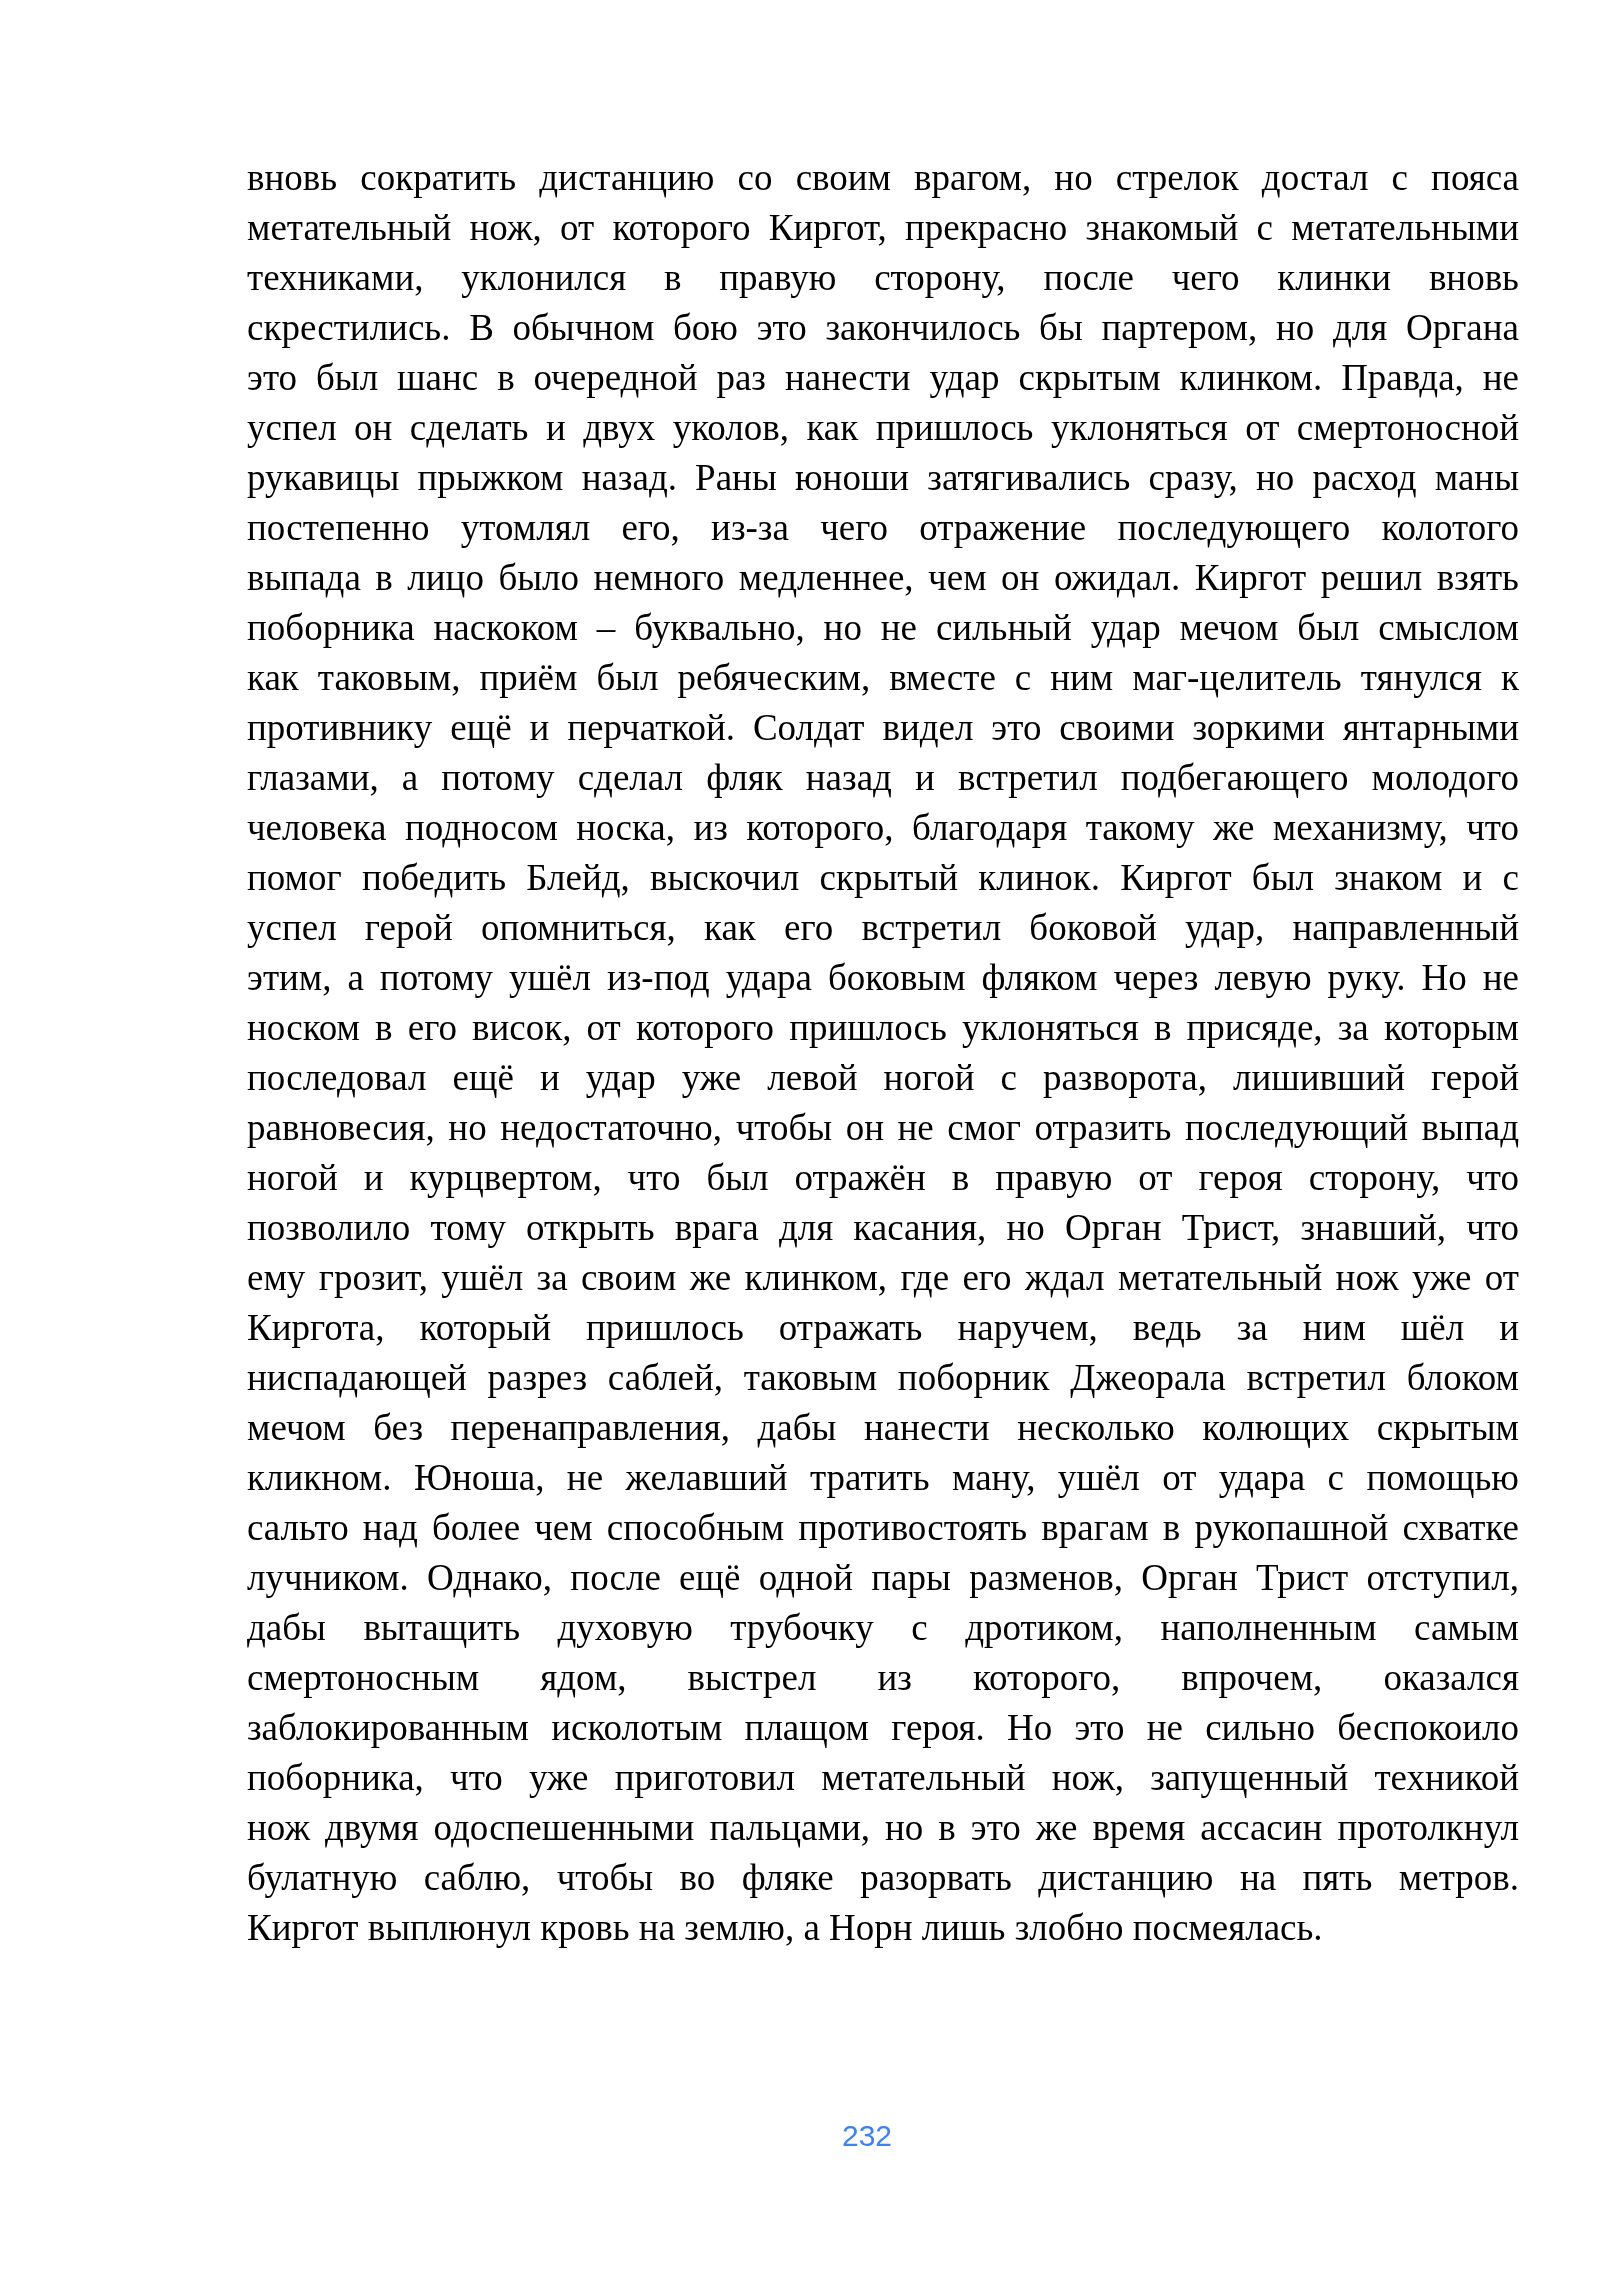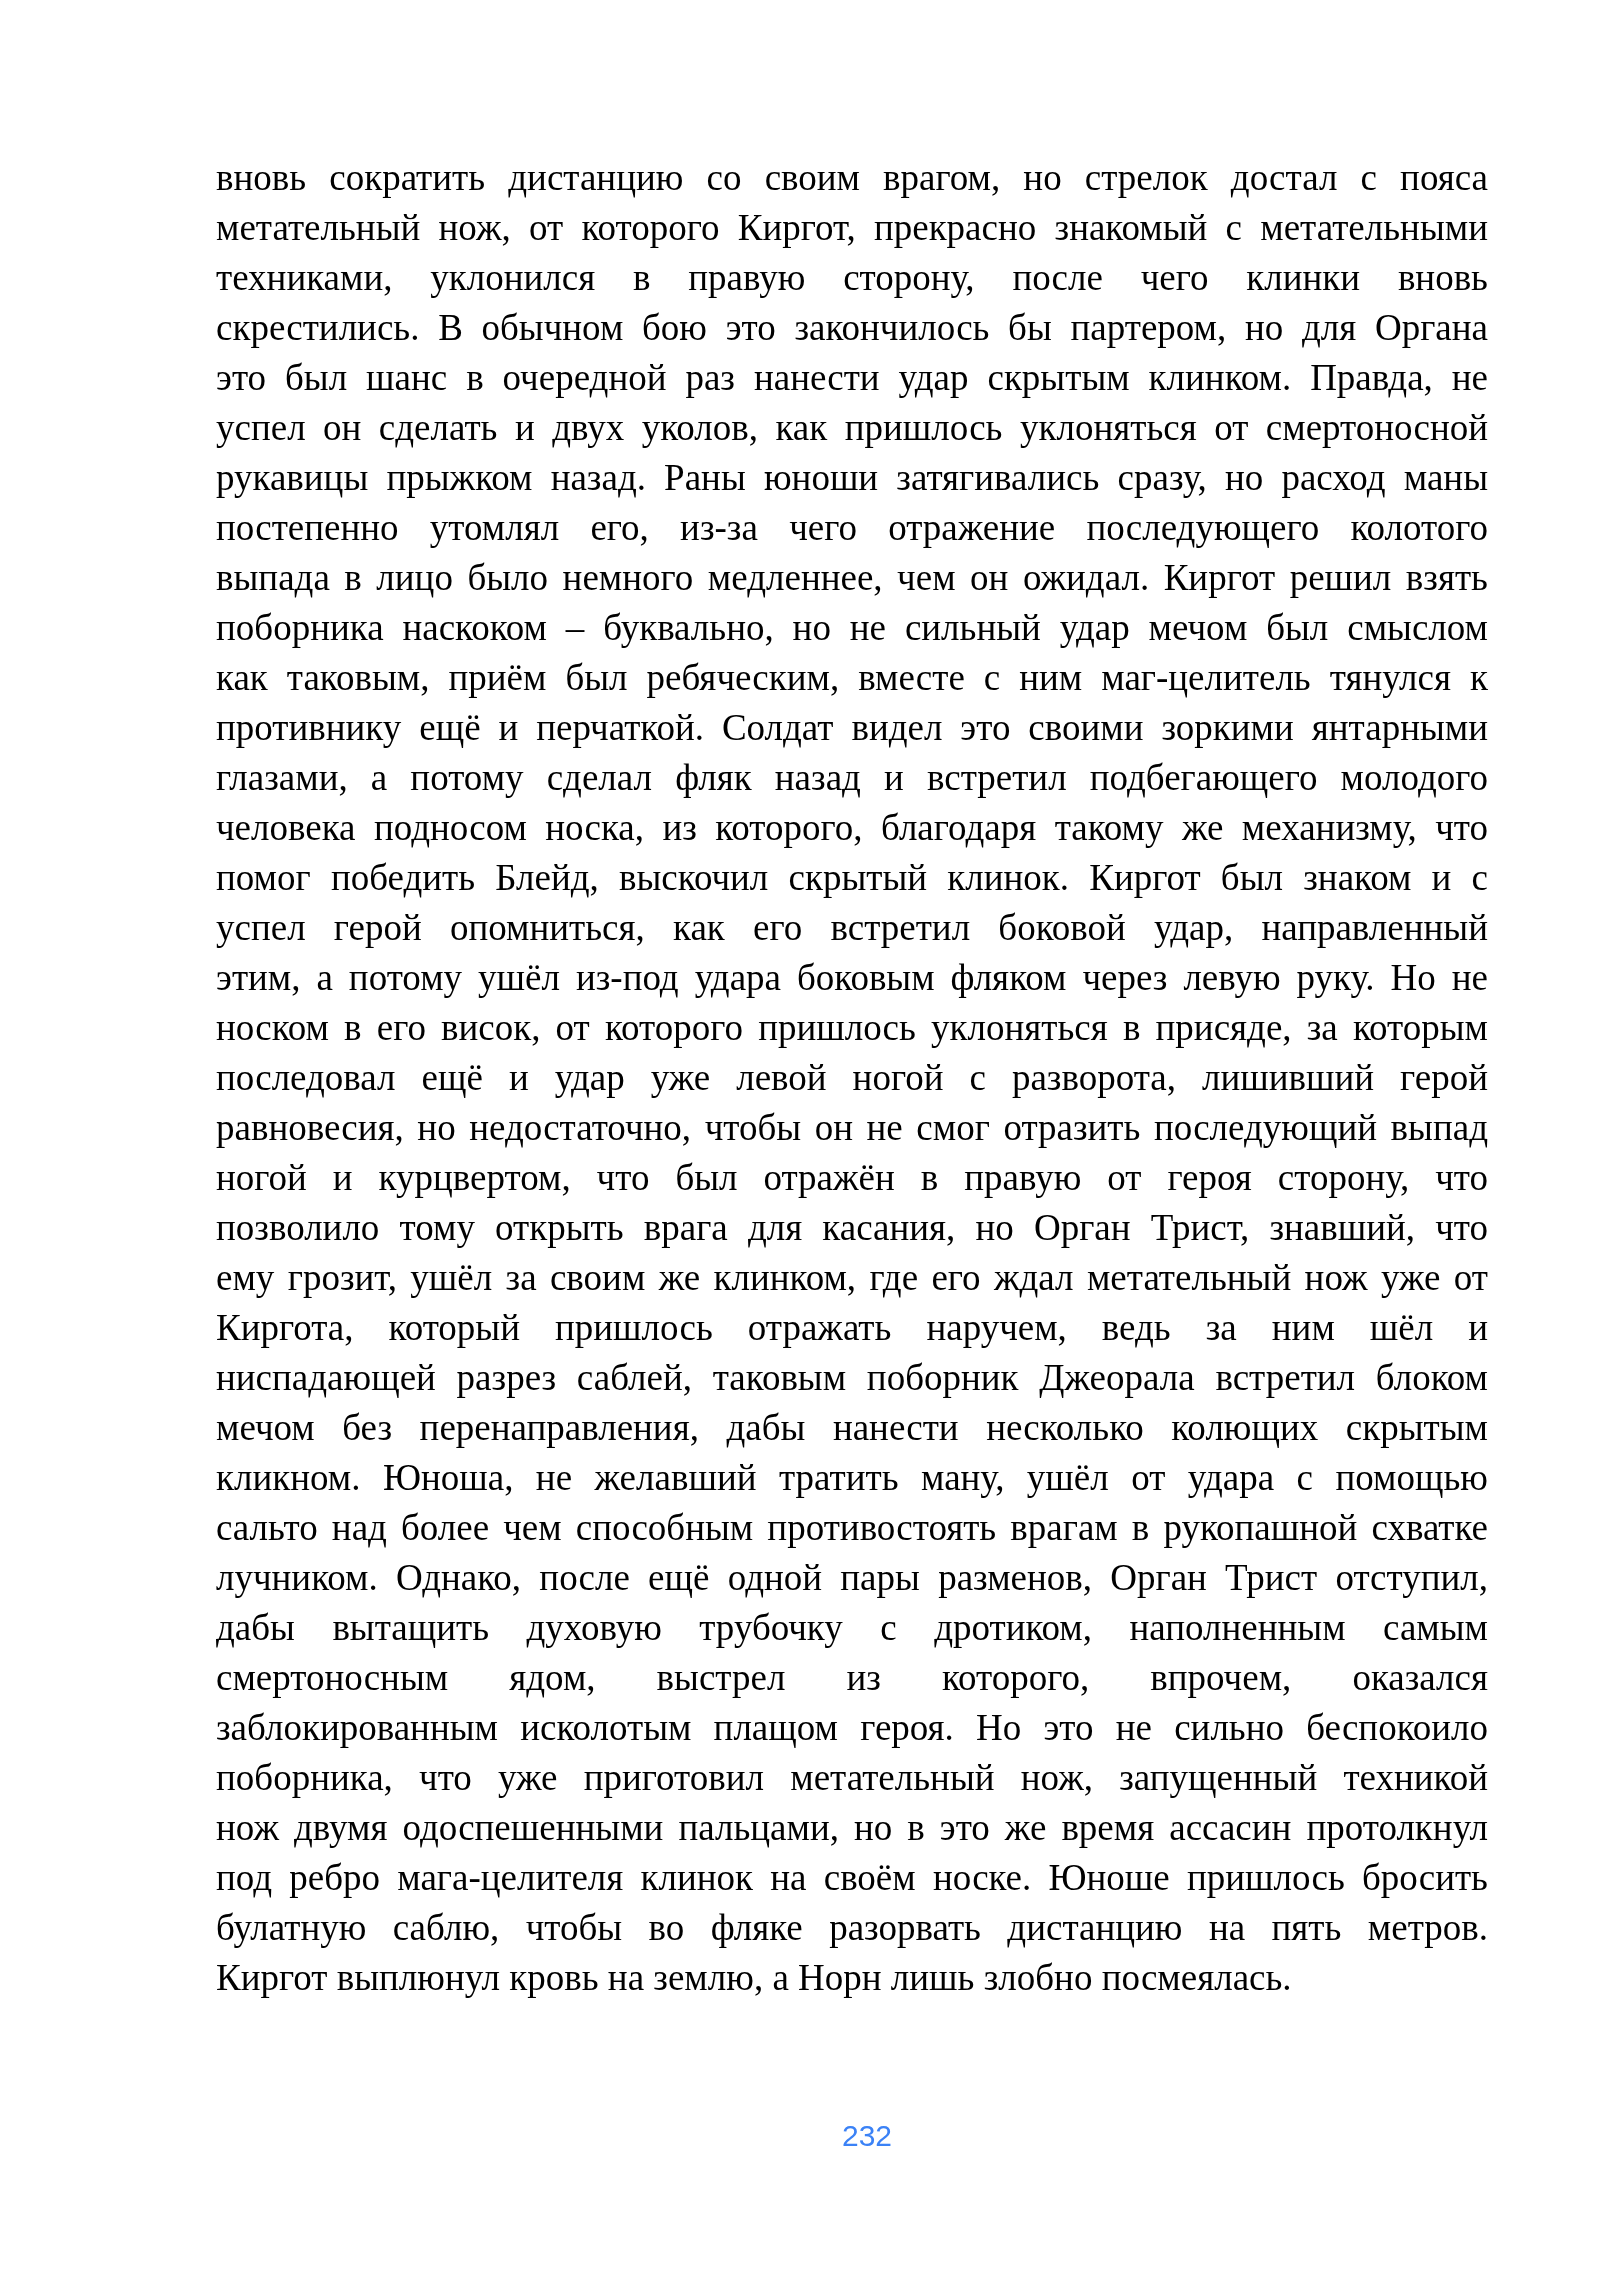--- a/index.html
+++ b/index.html
@@ -9,21 +9,21 @@
   }
   .sheet {
     position: relative;
     width: 1621px;
     height: 2293px;
     background: #ffffff;
     overflow: hidden;
   }
   .text-block {
     position: absolute;
-    left: 216px;
+    left: 247px;
     top: 153px;
     width: 1272px;
     font-family: "Liberation Serif", serif;
     font-size: 37px;
     line-height: 50px;
     color: #000000;
   }
   .body-line {
     text-align: justify;
     text-align-last: justify;
@@ -75,19 +75,18 @@
       <div class="body-line">ниспадающей разрез саблей, таковым поборник Джеорала встретил блоком</div>
       <div class="body-line">мечом без перенаправления, дабы нанести несколько колющих скрытым</div>
       <div class="body-line">кликном. Юноша, не желавший тратить ману, ушёл от удара с помощью</div>
       <div class="body-line">сальто над более чем способным противостоять врагам в рукопашной схватке</div>
       <div class="body-line">лучником. Однако, после ещё одной пары разменов, Орган Трист отступил,</div>
       <div class="body-line">дабы вытащить духовую трубочку с дротиком, наполненным самым</div>
       <div class="body-line">смертоносным ядом, выстрел из которого, впрочем, оказался</div>
       <div class="body-line">заблокированным исколотым плащом героя. Но это не сильно беспокоило</div>
       <div class="body-line">поборника, что уже приготовил метательный нож, запущенный техникой</div>
       <div class="body-line">нож двумя одоспешенными пальцами, но в это же время ассасин протолкнул</div>
-      <div class="body-line">под ребро мага-целителя клинок на своём носке. Юноше пришлось бросить</div>
       <div class="body-line">булатную саблю, чтобы во фляке разорвать дистанцию на пять метров.</div>
       <div class="body-line last">Киргот выплюнул кровь на землю, а Норн лишь злобно посмеялась.</div>
     </div>
   <div class="footer">232</div>
 </div>
 
 
 </body></html>

